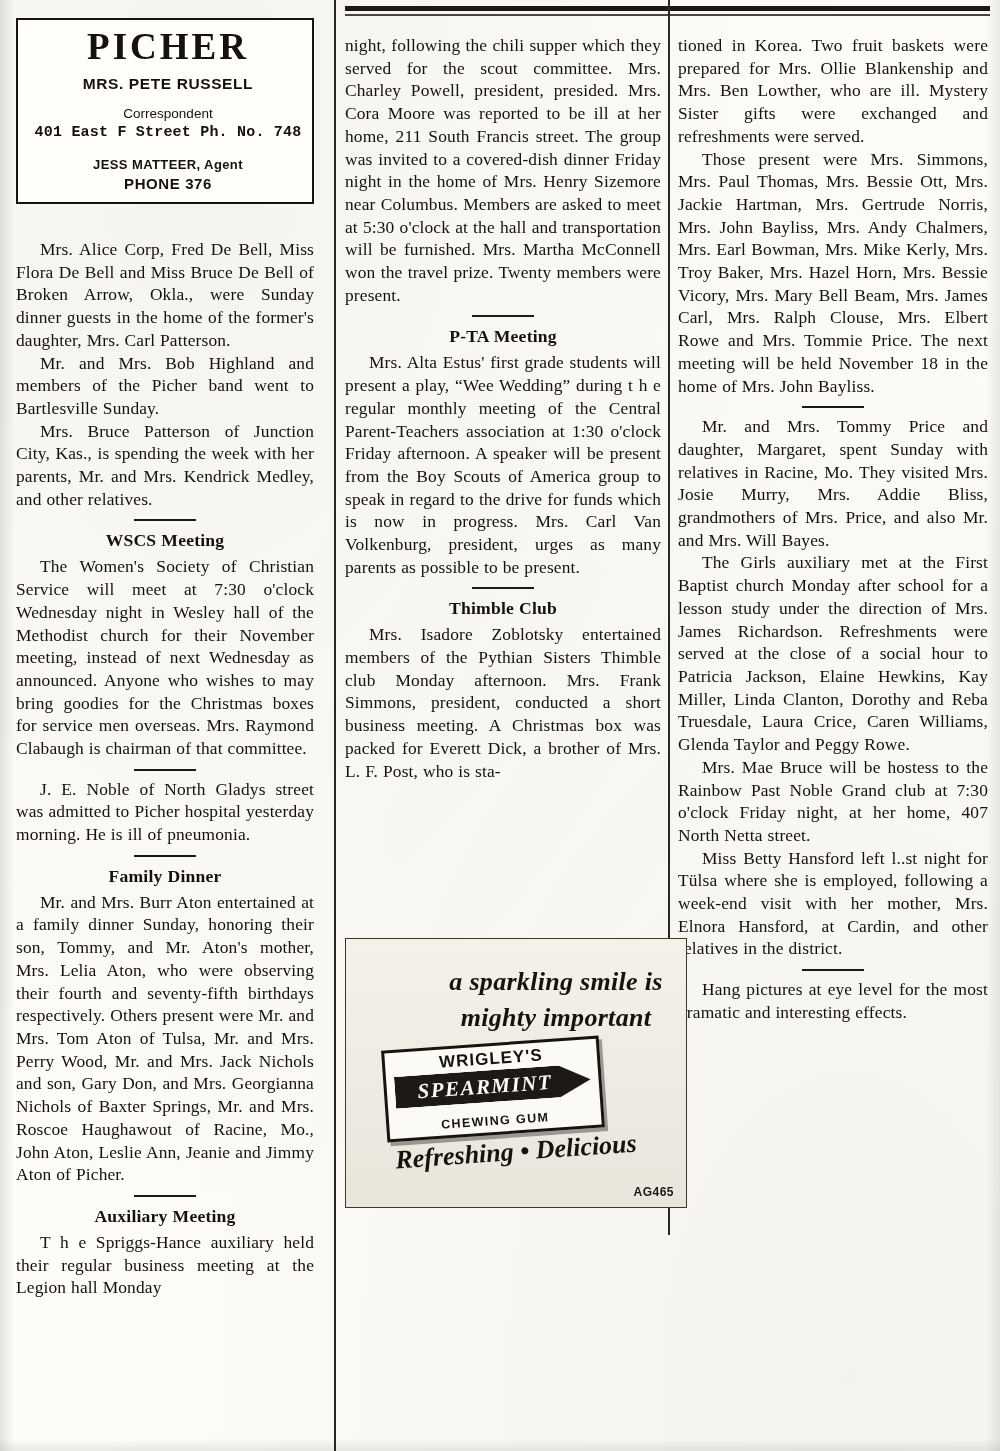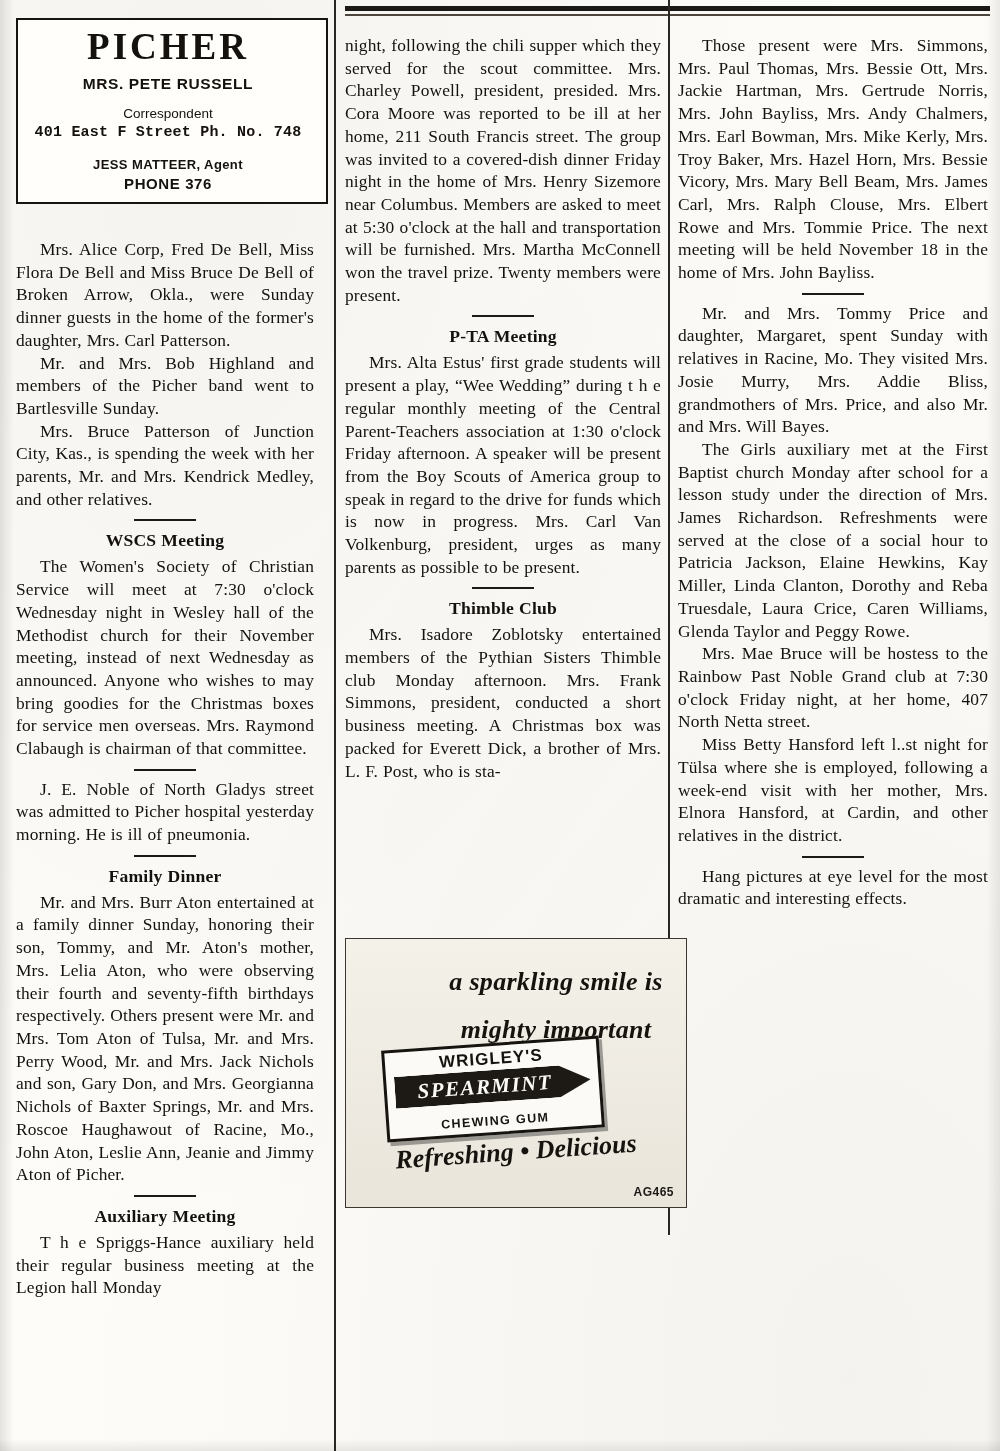--- a/index.html
+++ b/index.html
@@ -57,21 +57,21 @@
     background: #4c463e;
   }
 
   
   .masthead {
     position: absolute;
     left: 16px;
     top: 18px;
     width: 288px;
     border: 2px solid #17140f;
-    padding: 8px 14px 10px 6px;
+    padding: 8px 0 10px 6px;
     text-align: center;
     background: #fffefa;
   }
   .masthead .town {
     font-family: "Liberation Serif", serif;
     font-weight: bold;
     font-size: 37px;
     letter-spacing: 3px;
     line-height: 1;
     margin-bottom: 10px;
@@ -183,21 +183,21 @@
   .ad-line1, .ad-line2 {
     position: absolute;
     width: 100%;
     text-align: center;
     font-family: "Liberation Serif", serif;
     font-weight: bold;
     font-style: italic;
     color: #16130f;
   }
   .ad-line1 { top: 28px;  font-size: 26px; letter-spacing: 0.3px; }
-  .ad-line2 { top: 76px;  font-size: 26px; letter-spacing: 0.3px; }
+  .ad-line2 { top: 64px;  font-size: 26px; letter-spacing: 0.3px; }
 
   .gum-pack {
     position: absolute;
     left: 38px;
     top: 104px;
     width: 212px;
     height: 86px;
     background: #fbfaf6;
     border: 3px solid #17140f;
     transform: rotate(-4deg);
@@ -333,20 +333,21 @@
       <p style="text-indent: 0px;">night, following the chili supper which they served for the scout committee. Mrs. Charley Powell, president, presided. Mrs. Cora Moore was reported to be ill at her home, 211 South Francis street. The group was invited to a covered-dish dinner Friday night in the home of Mrs. Henry Sizemore near Columbus. Members are asked to meet at 5:30 o'clock at the hall and transportation will be furnished. Mrs. Martha McConnell won the travel prize. Twenty members were present.</p>
       <div class="sep"></div>
       <div class="headline">P-TA Meeting</div>
       <p>Mrs. Alta Estus' first grade students will present a play, “Wee Wedding” during t h e regular monthly meeting of the Central Parent-Teachers association at 1:30 o'clock Friday afternoon. A speaker will be present from the Boy Scouts of America group to speak in regard to the drive for funds which is now in progress. Mrs. Carl Van Volkenburg, president, urges as many parents as possible to be present.</p>
       <div class="sep"></div>
       <div class="headline">Thimble Club</div>
       <p>Mrs. Isadore Zoblotsky entertained members of the Pythian Sisters Thimble club Monday afternoon. Mrs. Frank Simmons, president, conducted a short business meeting. A Christmas box was packed for Everett Dick, a brother of Mrs. L. F. Post, who is sta-</p>
     </div>
 
   <div class="c3-body story" id="col3">
+      <p style="text-indent: 0px;">tioned in Korea. Two fruit baskets were prepared for Mrs. Ollie Blankenship and Mrs. Ben Lowther, who are ill. Mystery Sister gifts were exchanged and refreshments were served.</p>
       <p>Those present were Mrs. Simmons, Mrs. Paul Thomas, Mrs. Bessie Ott, Mrs. Jackie Hartman, Mrs. Gertrude Norris, Mrs. John Bayliss, Mrs. Andy Chalmers, Mrs. Earl Bowman, Mrs. Mike Kerly, Mrs. Troy Baker, Mrs. Hazel Horn, Mrs. Bessie Vicory, Mrs. Mary Bell Beam, Mrs. James Carl, Mrs. Ralph Clouse, Mrs. Elbert Rowe and Mrs. Tommie Price. The next meeting will be held November 18 in the home of Mrs. John Bayliss.</p>
       <div class="sep"></div>
       <p>Mr. and Mrs. Tommy Price and daughter, Margaret, spent Sunday with relatives in Racine, Mo. They visited Mrs. Josie Murry, Mrs. Addie Bliss, grandmothers of Mrs. Price, and also Mr. and Mrs. Will Bayes.</p>
       <p>The Girls auxiliary met at the First Baptist church Monday after school for a lesson study under the direction of Mrs. James Richardson. Refreshments were served at the close of a social hour to Patricia Jackson, Elaine Hewkins, Kay Miller, Linda Clanton, Dorothy and Reba Truesdale, Laura Crice, Caren Williams, Glenda Taylor and Peggy Rowe.</p>
       <p>Mrs. Mae Bruce will be hostess to the Rainbow Past Noble Grand club at 7:30 o'clock Friday night, at her home, 407 North Netta street.</p>
       <p>Miss Betty Hansford left l..st night for Tülsa where she is employed, following a week-end visit with her mother, Mrs. Elnora Hansford, at Cardin, and other relatives in the district.</p>
       <div class="sep"></div>
       <p>Hang pictures at eye level for the most dramatic and interesting effects.</p>
     </div>
 

